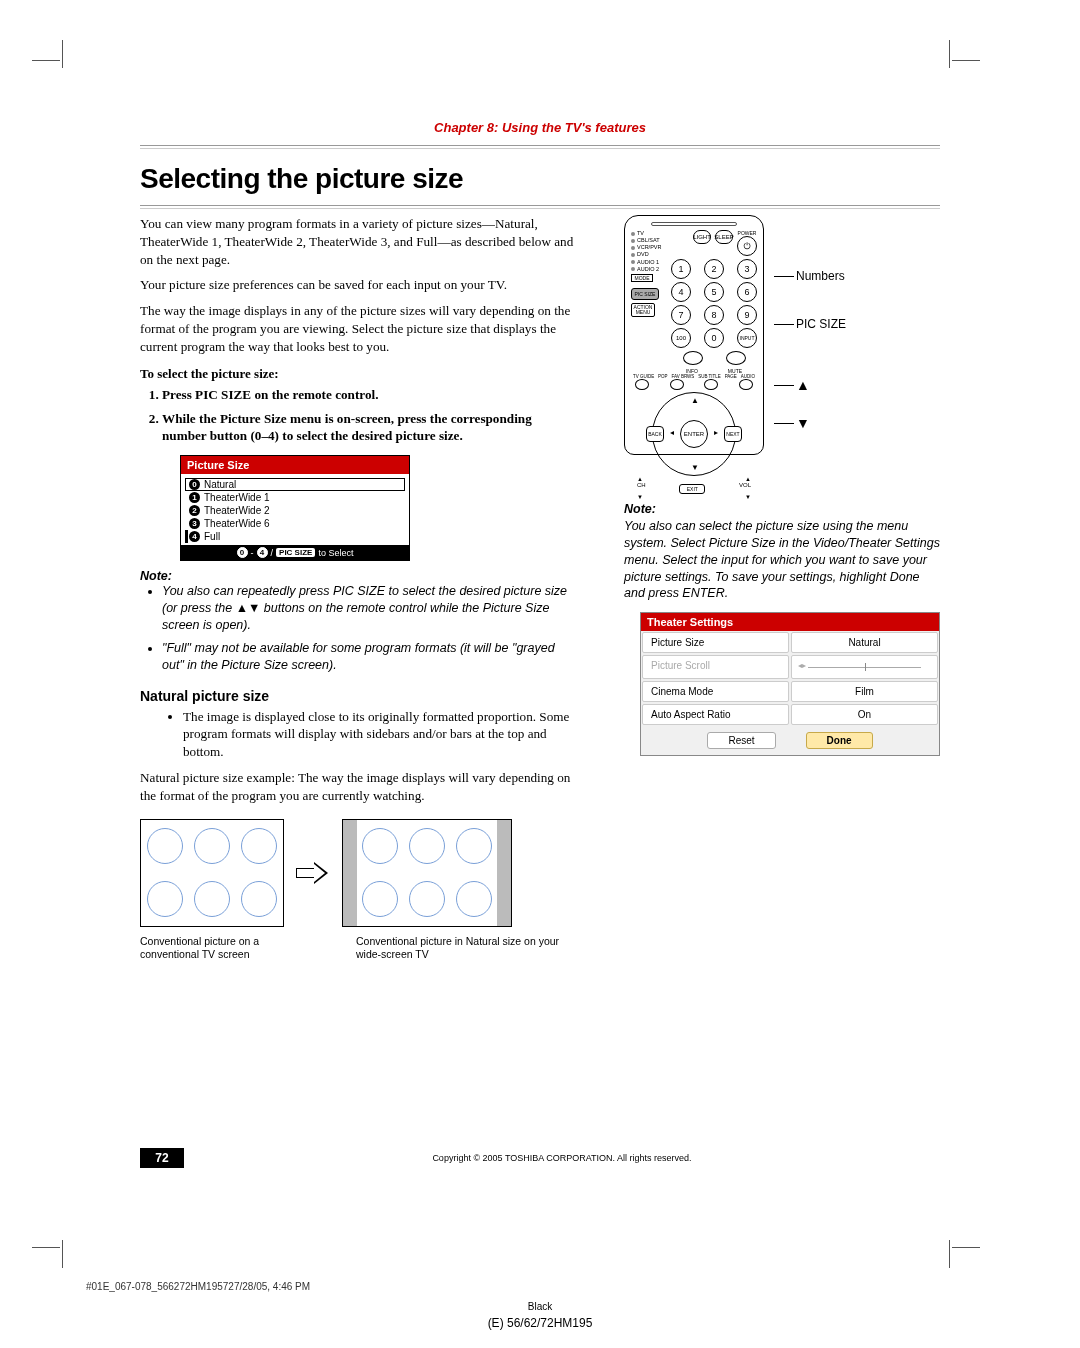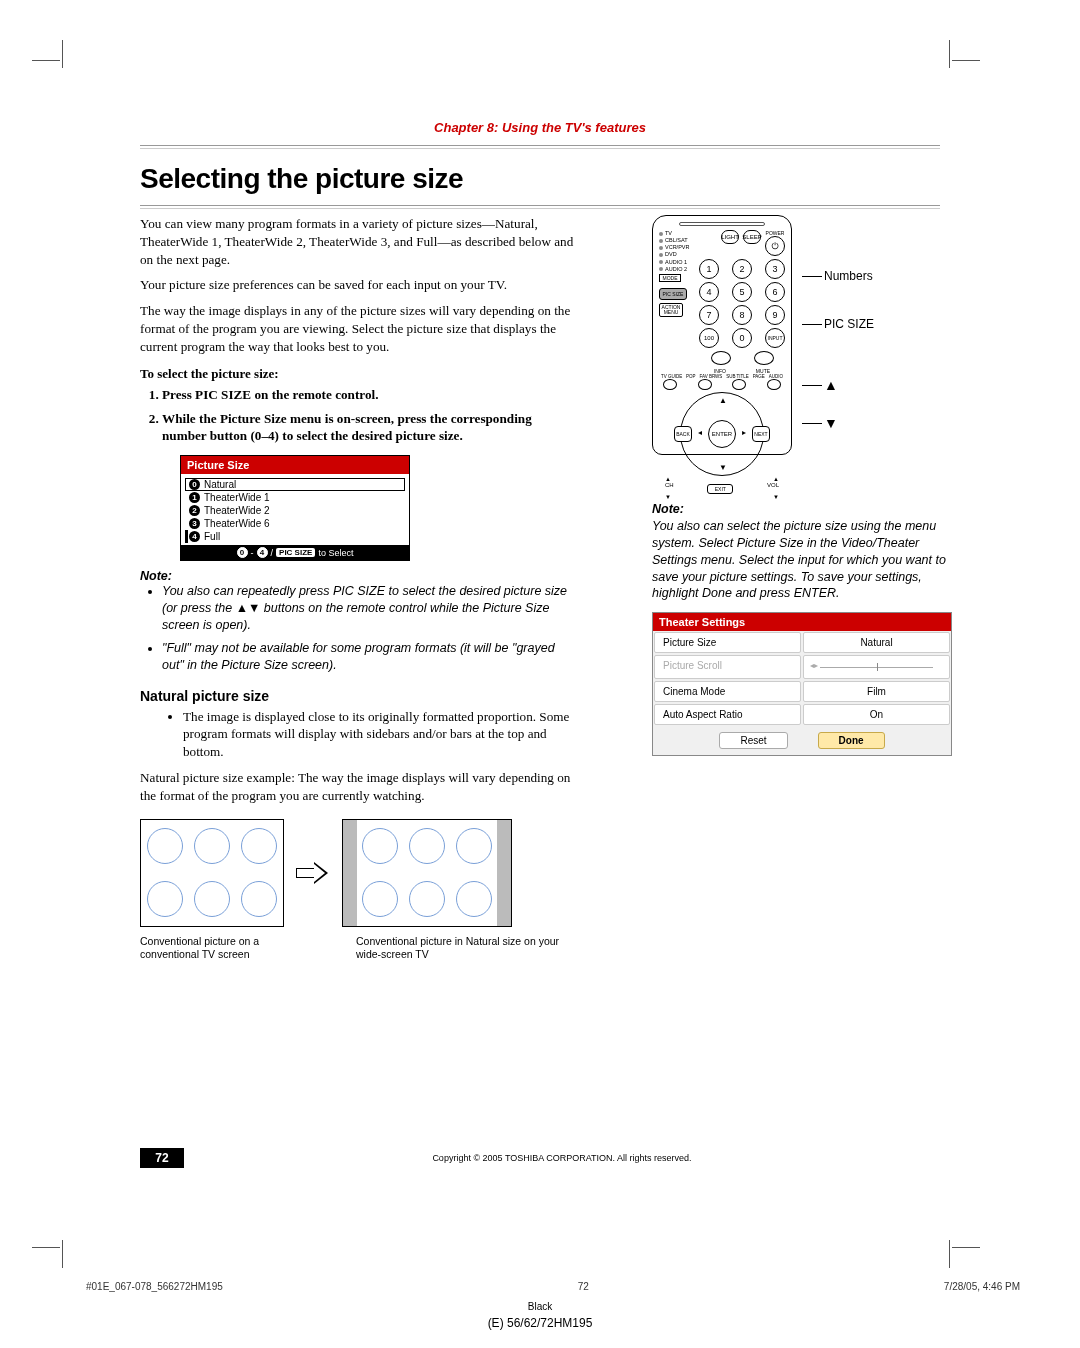--- a/index.html
+++ b/index.html
@@ -32,21 +32,21 @@
   }
   .hr-top { height: 1px; background: #999; margin: 4px 0 2px; }
   .hr-bot { height: 1px; background: #ccc; margin-bottom: 6px; }
   .section-title {
     font-family: Arial, Helvetica, sans-serif;
     font-weight: bold;
     font-size: 28px;
     letter-spacing: -0.5px;
     margin: 14px 0 10px;
   }
-  .columns { display: flex; gap: 76px; }
+  .columns { display: flex; gap: 48px; }
   .col-left { flex: 0 0 430px; }
   .col-right { flex: 1; }
 
   .body-text { font-size: 13.2px; line-height: 1.35; margin-bottom: 8px; }
   .instr-head { font-weight: bold; font-size: 13px; margin-top: 10px; margin-bottom: 4px; }
   ol.instr { list-style: decimal; margin-left: 22px; font-size: 13.2px; line-height: 1.35; }
   ol.instr li { margin-bottom: 6px; font-weight: bold; }
 
   .osd {
     width: 230px;
@@ -166,20 +166,21 @@
   .note-right { font-family: Arial, Helvetica, sans-serif; font-style: italic; font-size:12.5px; line-height:1.35; }
   .note-right .nt { font-weight:bold; }
 
   .ts-table {
     width: 300px;
     border:1px solid #888;
     font-family: Arial, Helvetica, sans-serif;
     font-size:10px;
     margin-top:10px;
     border-collapse: collapse;
+    margin-left: 16px;
   }
   .ts-header { background:#c00; color:#fff; font-weight:bold; padding:3px 6px; font-size:11px;}
   .ts-body { background:#f0f0f0; }
   .ts-row { display:flex; }
   .ts-cell-l { width:50%; padding:4px 8px; background:#fff; border:1px solid #ccc; margin:1px; border-radius:2px; }
   .ts-cell-r { width:50%; padding:4px 8px; background:#fff; border:1px solid #ccc; margin:1px; border-radius:2px; text-align:center;}
   .ts-cell-l.dim, .ts-cell-r.dim { color:#aaa; }
   .ts-slider { position:relative; height:14px; }
   .ts-slider .track { position:absolute; left:8px; right:8px; top:50%; height:1px; background:#aaa;}
   .ts-slider .tick { position:absolute; top:3px; height:8px; width:1px; background:#888;}
@@ -195,21 +196,21 @@
     background:#000; color:#fff; font-weight:bold;
     font-family: Arial, Helvetica, sans-serif;
     width:44px; height:20px; display:flex; align-items:center; justify-content:center;
     font-size:12px;
   }
   .copyright { flex:1; text-align:center; font-family: Arial, sans-serif; font-size:9px; }
 
   .meta-line {
     position:absolute; left:86px; right:60px; bottom:56px;
     font-family: Arial, Helvetica, sans-serif; font-size:10px; color:#333;
-    display:flex; justify-content:space-between;gap:28px;
+    display:flex; 
   }
   .meta-mid { position:absolute; left:0; right:0; text-align:center; }
   .meta-line > span { position:relative; z-index:1; background:#fff;}
   .black-label {
     position:absolute; left:0; right:0; bottom:36px;
     text-align:center; font-family: Arial, sans-serif; font-size:10px;
   }
   .doc-id {
     position:absolute; left:0; right:0; bottom:18px;
     text-align:center; font-family: Arial, Helvetica, sans-serif; font-size:12px;

